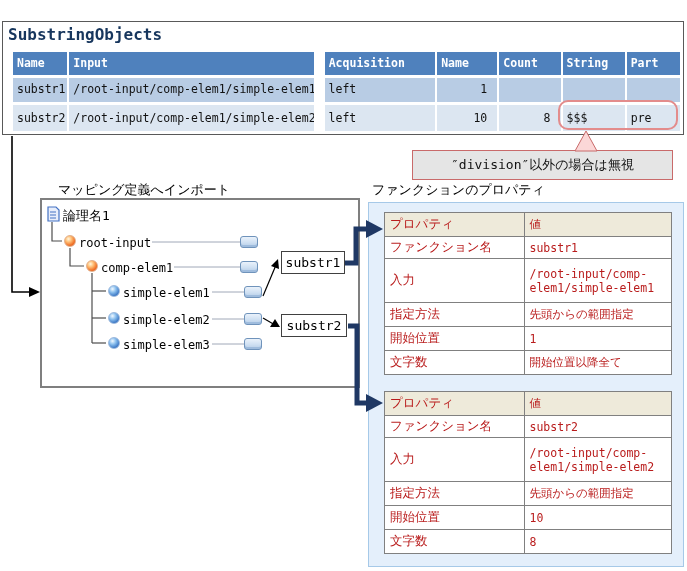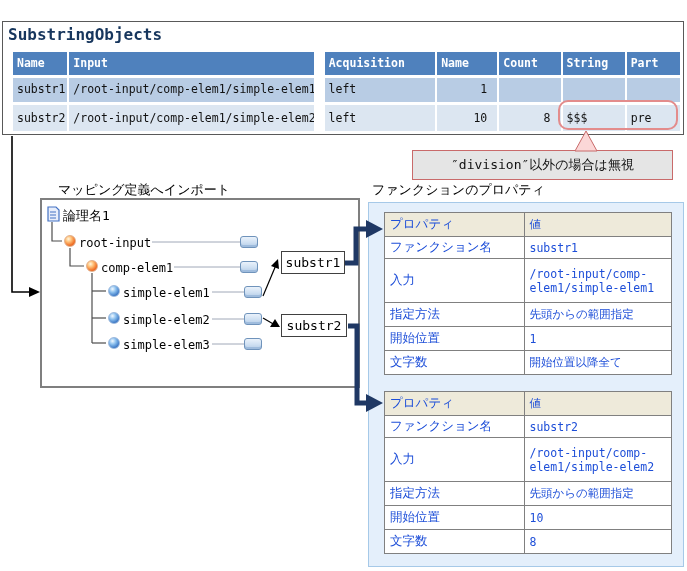--- a/index.html
+++ b/index.html
@@ -65,21 +65,21 @@
   #funcbox-substr1 { left:281px; top:251px; width:64px; height:23px; }
   #funcbox-substr2 { left:281px; top:314px; width:66px; height:23px; }
 
   
   #props-label { left:372px; top:181px; font-size:13px; color:#000; }
   #props-panel { left:368px; top:202px; width:316px; height:365px; background:#e4effb; border:1px solid #a6c9e8; }
 
   .prop-table { position:absolute; left:384px; width:288px; border-collapse:collapse; background:#fff; }
   #prop-table-1 { top:212px; }
   #prop-table-2 { top:391px; }
-  .prop-table td { border:1px solid #808080; font-size:12.5px; color:#1d4ed8; padding:2px 5px; vertical-align:middle; }
+  .prop-table td { border:1px solid #808080; font-size:12.5px; color:#b91c1c; padding:2px 5px; vertical-align:middle; }
   .prop-table .ph td { background:#eeeada; height:24px; }
   .prop-table .pk { width:140px; }
   .prop-table .pv { width:148px; font-size:11.5px; overflow-wrap:break-word; word-break:break-word; }
   .prop-table .r-name td { height:22px; }
   .prop-table .r-input td { height:44px; }
   .prop-table .r-std td { height:24px; }
 
   
   #overlay { left:0; top:0; width:687px; height:571px; pointer-events:none; }
 </style>

